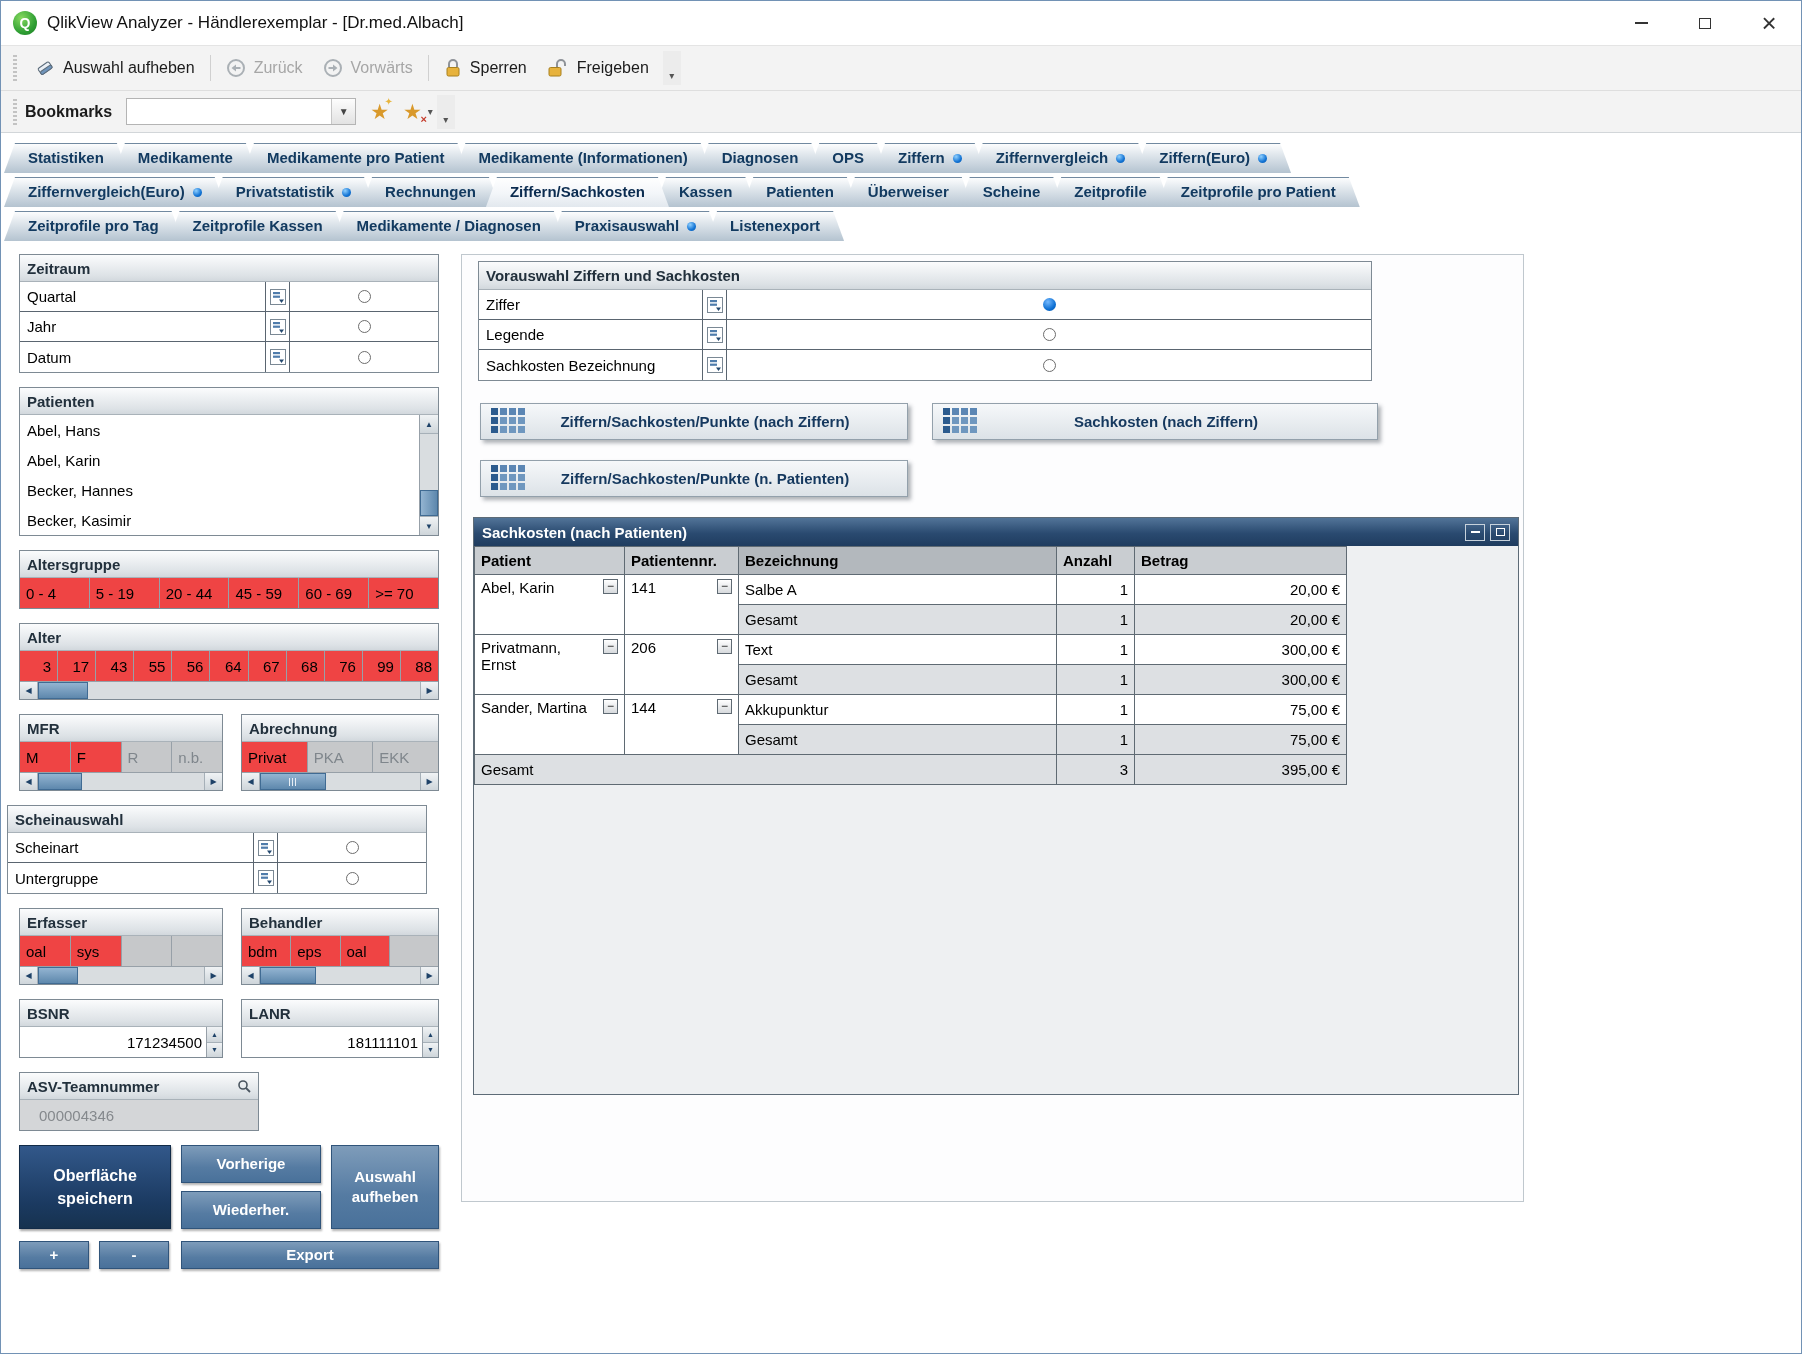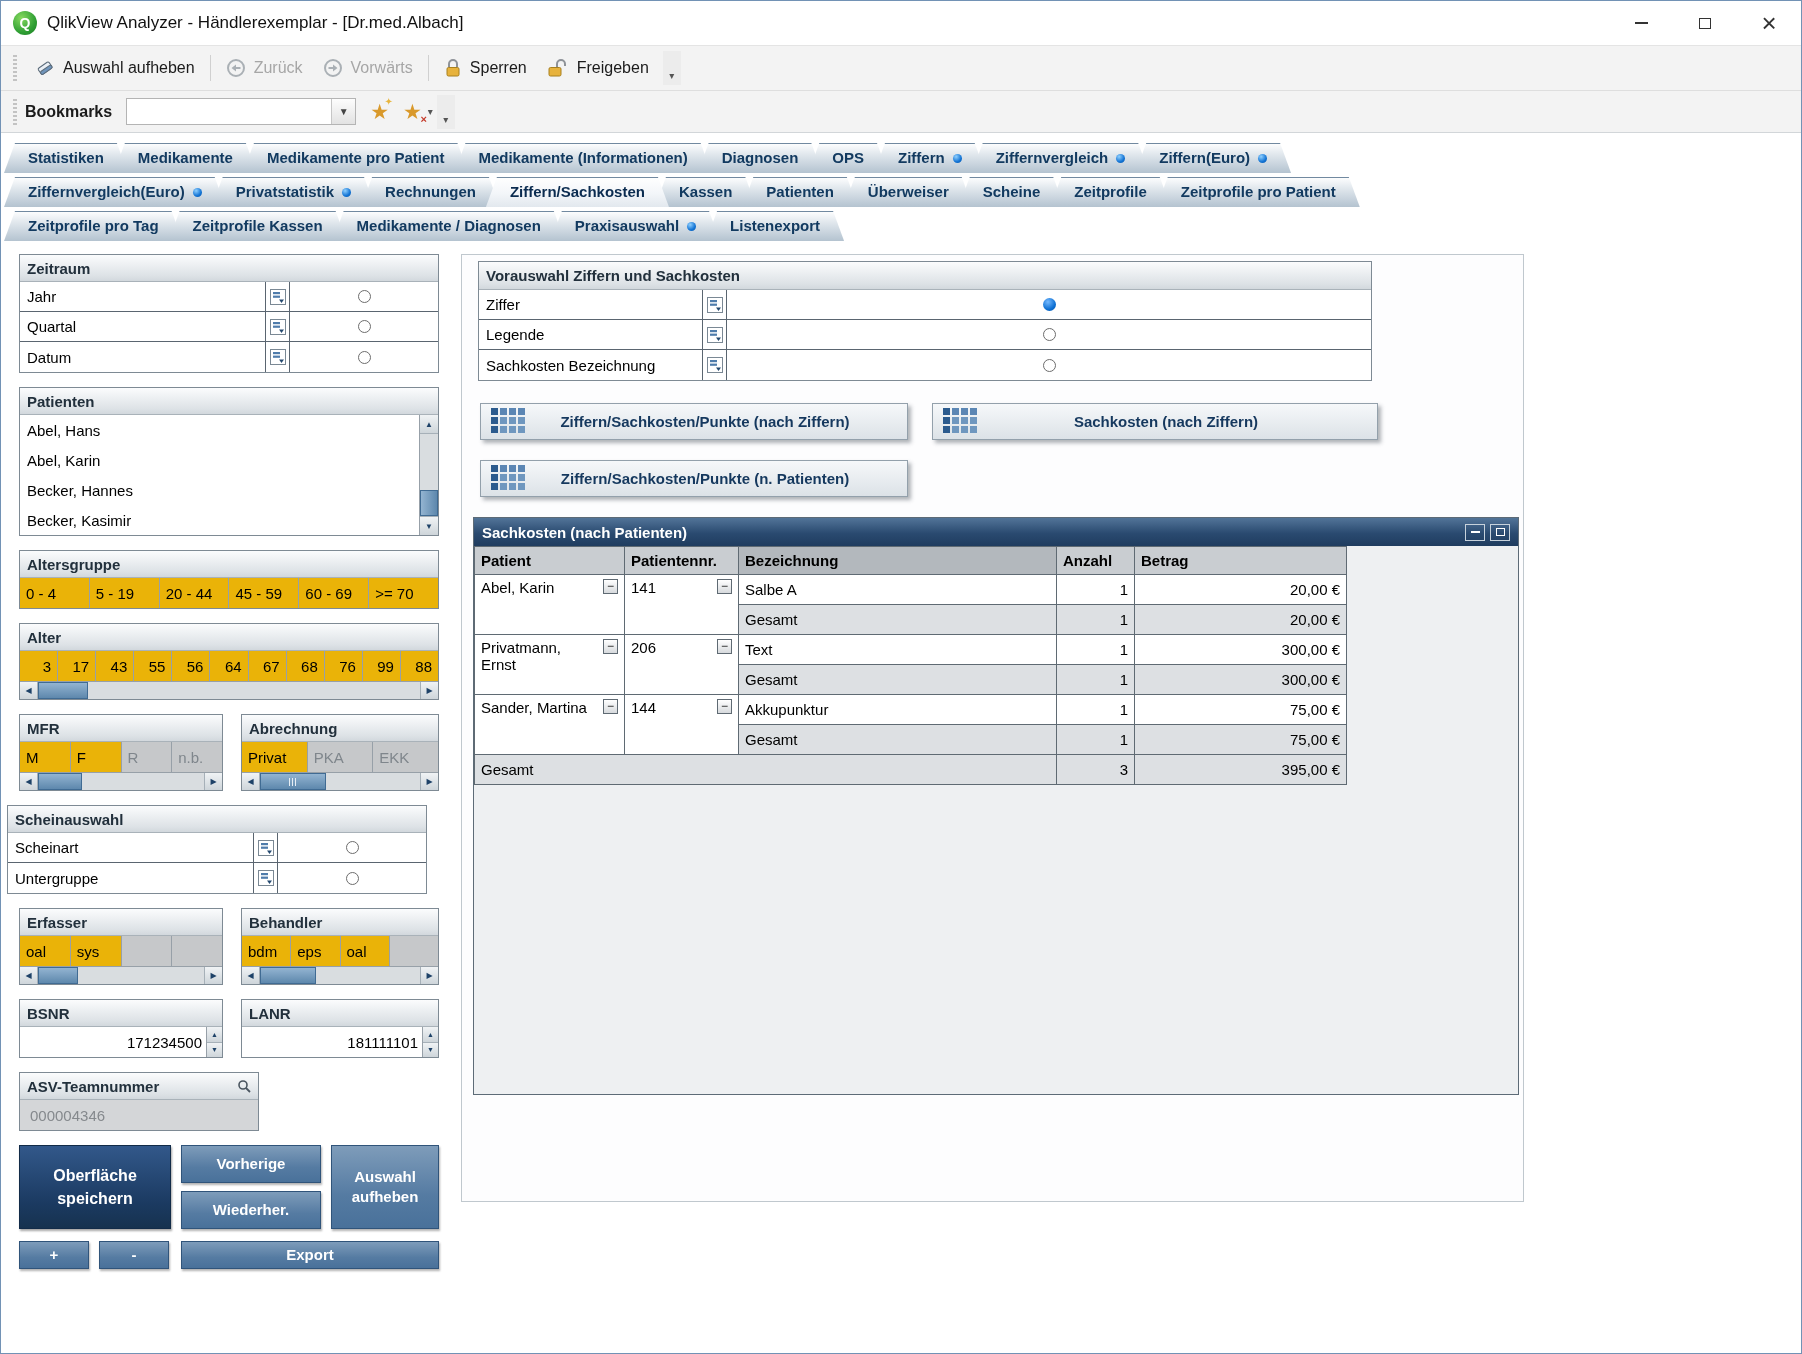--- a/index.html
+++ b/index.html
@@ -75,21 +75,21 @@
   .radio.sel { border:none; background: radial-gradient(circle at 38% 30%, #74b9ff, #0b6ed2 62%, #0a55a4); }
 
   
   .listwrap { display:flex; height:120px; }
   .listcol { flex:1; }
   .listitem { height:30px; display:flex; align-items:center; padding-left:7px; font-size:15px; background:#fff; }
 
   
   .cells { display:flex; height:30px; }
   .cell { flex:1; display:flex; align-items:center; padding:0 6px; font-size:15px;
-    border-right:1px solid #97a0a8; background:#eab308; color:#000; }
+    border-right:1px solid #97a0a8; background:#ef4444; color:#000; }
   .cell:last-child { border-right:none; }
   .cell.ex { background:#c6c8ca; color:#7f868c; }
   .cell.num { justify-content:flex-end; }
 
   
   .hscroll { height:18px; border-top:1px solid #97a0a8; background:#d9dde0; display:flex; align-items:stretch; }
   .sbtn { width:18px; display:flex; align-items:center; justify-content:center;
     background:linear-gradient(180deg,#f0f3f5,#ced5da); border-right:1px solid #a6b0b8; font-size:8px; color:#1e4268; }
   .sbtn.right { border-right:none; border-left:1px solid #a6b0b8; margin-left:auto; }
   .hthumb { background:linear-gradient(180deg,#93b4d1,#5e88ad); border:1px solid #406b93;
@@ -103,21 +103,21 @@
   .vthumb { height:26px; margin-top:auto; background:linear-gradient(90deg,#93b4d1,#5e88ad); border:1px solid #406b93; }
 
   
   .valrow { height:30px; display:flex; align-items:center; font-size:15px; background:#fff; }
   .valtext { flex:1; text-align:right; padding-right:4px; }
   .spin { width:16px; height:100%; display:flex; flex-direction:column; border-left:1px solid #97a0a8; }
   .spinbtn { flex:1; display:flex; align-items:center; justify-content:center;
     background:linear-gradient(180deg,#f0f3f5,#ced5da); font-size:7px; color:#1e4268; }
   .spinbtn.up { border-bottom:1px solid #a6b0b8; }
   .valrow.dis { background:#d4d6d8; }
-  .valrow.dis .valtext { text-align:left; padding-left:10px; color:#85898d; }
+  .valrow.dis .valtext { text-align:left; padding-left:19px; color:#85898d; }
 
   
   .btn-steel { position:absolute; display:flex; align-items:center; justify-content:center; text-align:center;
     background:linear-gradient(180deg,#7e9cba,#557ba2 60%,#49719a); border:1px solid #30547a;
     color:#fff; font-weight:700; font-size:15px; box-shadow:1px 2px 2px rgba(0,0,0,.3); line-height:1.35; }
   .btn-dark { position:absolute; display:flex; align-items:center; justify-content:center; text-align:center;
     background:linear-gradient(180deg,#32588a,#1b3a61 70%,#16324f); border:1px solid #122b48;
     color:#fff; font-weight:700; font-size:16px; box-shadow:1px 2px 2px rgba(0,0,0,.35); line-height:1.45; }
 
   
@@ -254,35 +254,35 @@
     <div class="tab"><span>Zeitprofile pro Tag</span></div>
     <div class="tab"><span>Zeitprofile Kassen</span></div>
     <div class="tab"><span>Medikamente / Diagnosen</span></div>
     <div class="tab"><span>Praxisauswahl</span><span class="dot"></span></div>
     <div class="tab"><span>Listenexport</span></div>
   </div>
 
   <div class="panel" style="left:18px;top:253px;width:420px;height:119px">
     <div class="cap">Zeitraum</div>
     <div class="mbrow">
-      <div class="mblabel" style="width:246px">Jahr</div>
+      <div class="mblabel" style="width:246px">Quartal</div>
       <div class="mbicon">
         <svg width="16" height="16" viewBox="0 0 16 16">
             <rect x="0.5" y="0.5" width="15" height="15" fill="#fff" stroke="#7a8894"></rect>
             <rect x="3" y="3" width="7" height="2.2" fill="#4f7cab"></rect>
             <rect x="3" y="6.6" width="7" height="2.2" fill="#4f7cab"></rect>
             <path d="M9 10.5 L14 10.5 L11.5 14 Z" fill="#24496f"></path>
           </svg>
       </div>
       <div class="mbrest">
           <span class="radio"></span>
         </div>
     </div>
     <div class="mbrow">
-      <div class="mblabel" style="width:246px">Quartal</div>
+      <div class="mblabel" style="width:246px">Jahr</div>
       <div class="mbicon">
         <svg width="16" height="16" viewBox="0 0 16 16">
             <rect x="0.5" y="0.5" width="15" height="15" fill="#fff" stroke="#7a8894"></rect>
             <rect x="3" y="3" width="7" height="2.2" fill="#4f7cab"></rect>
             <rect x="3" y="6.6" width="7" height="2.2" fill="#4f7cab"></rect>
             <path d="M9 10.5 L14 10.5 L11.5 14 Z" fill="#24496f"></path>
           </svg>
       </div>
       <div class="mbrest">
           <span class="radio"></span>

